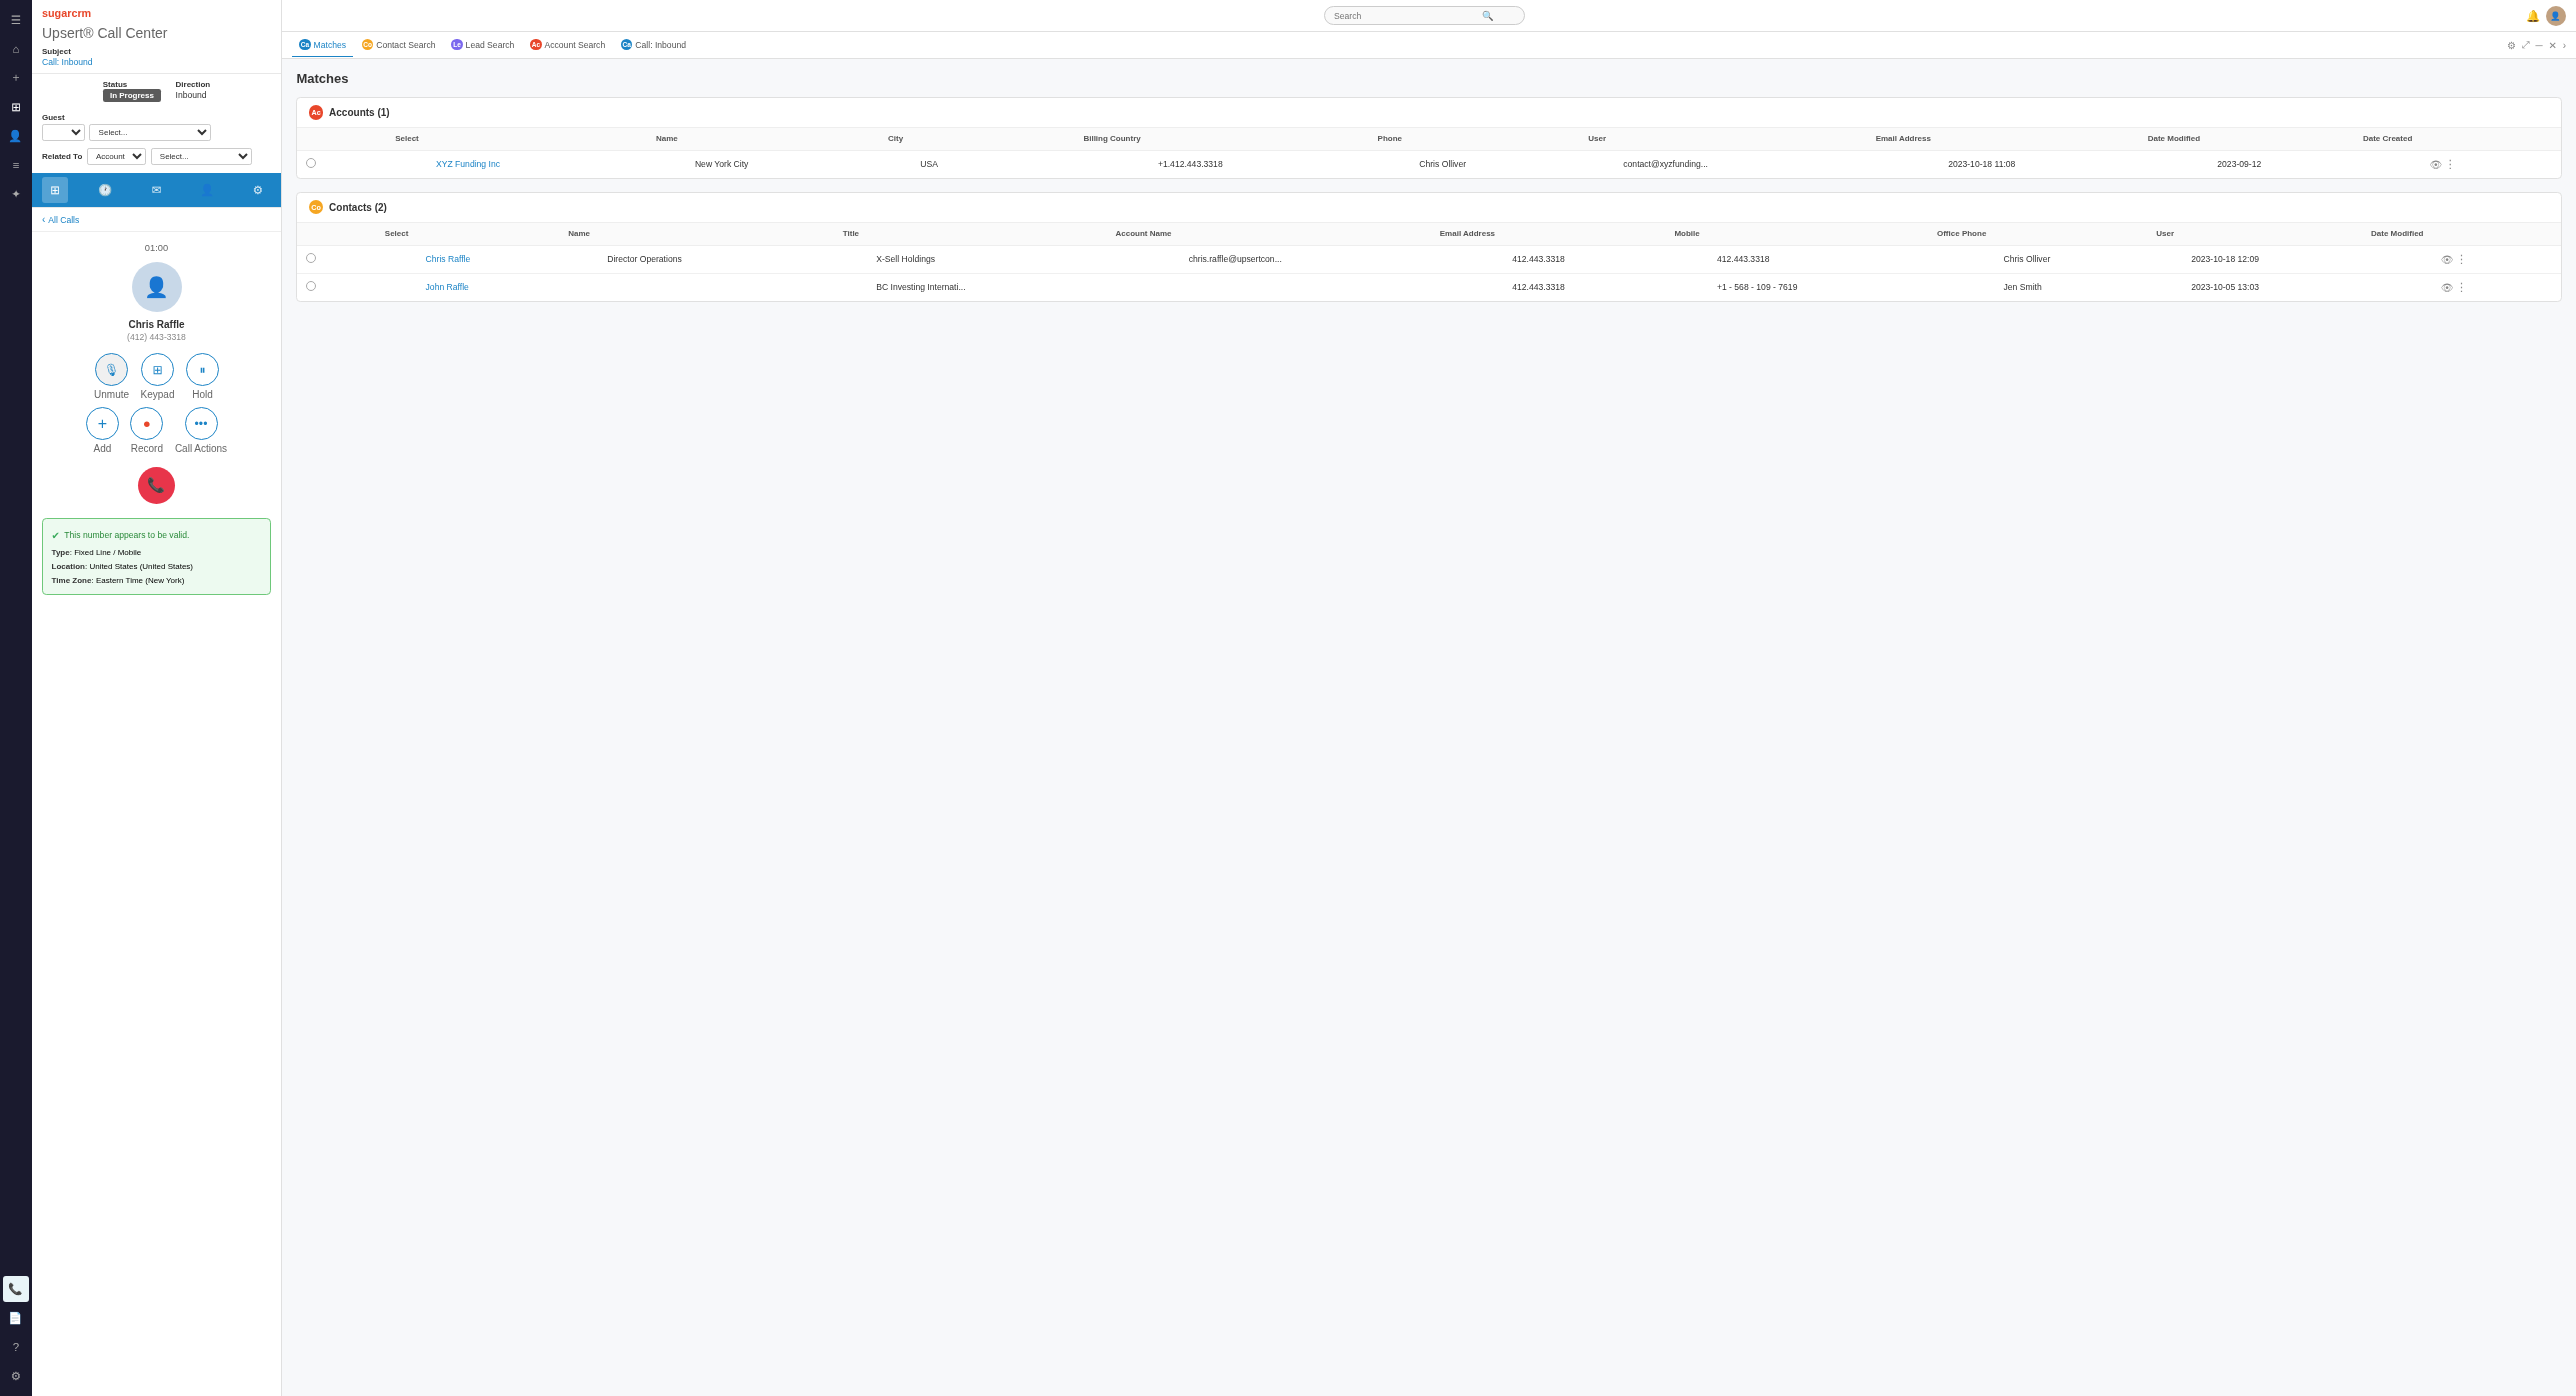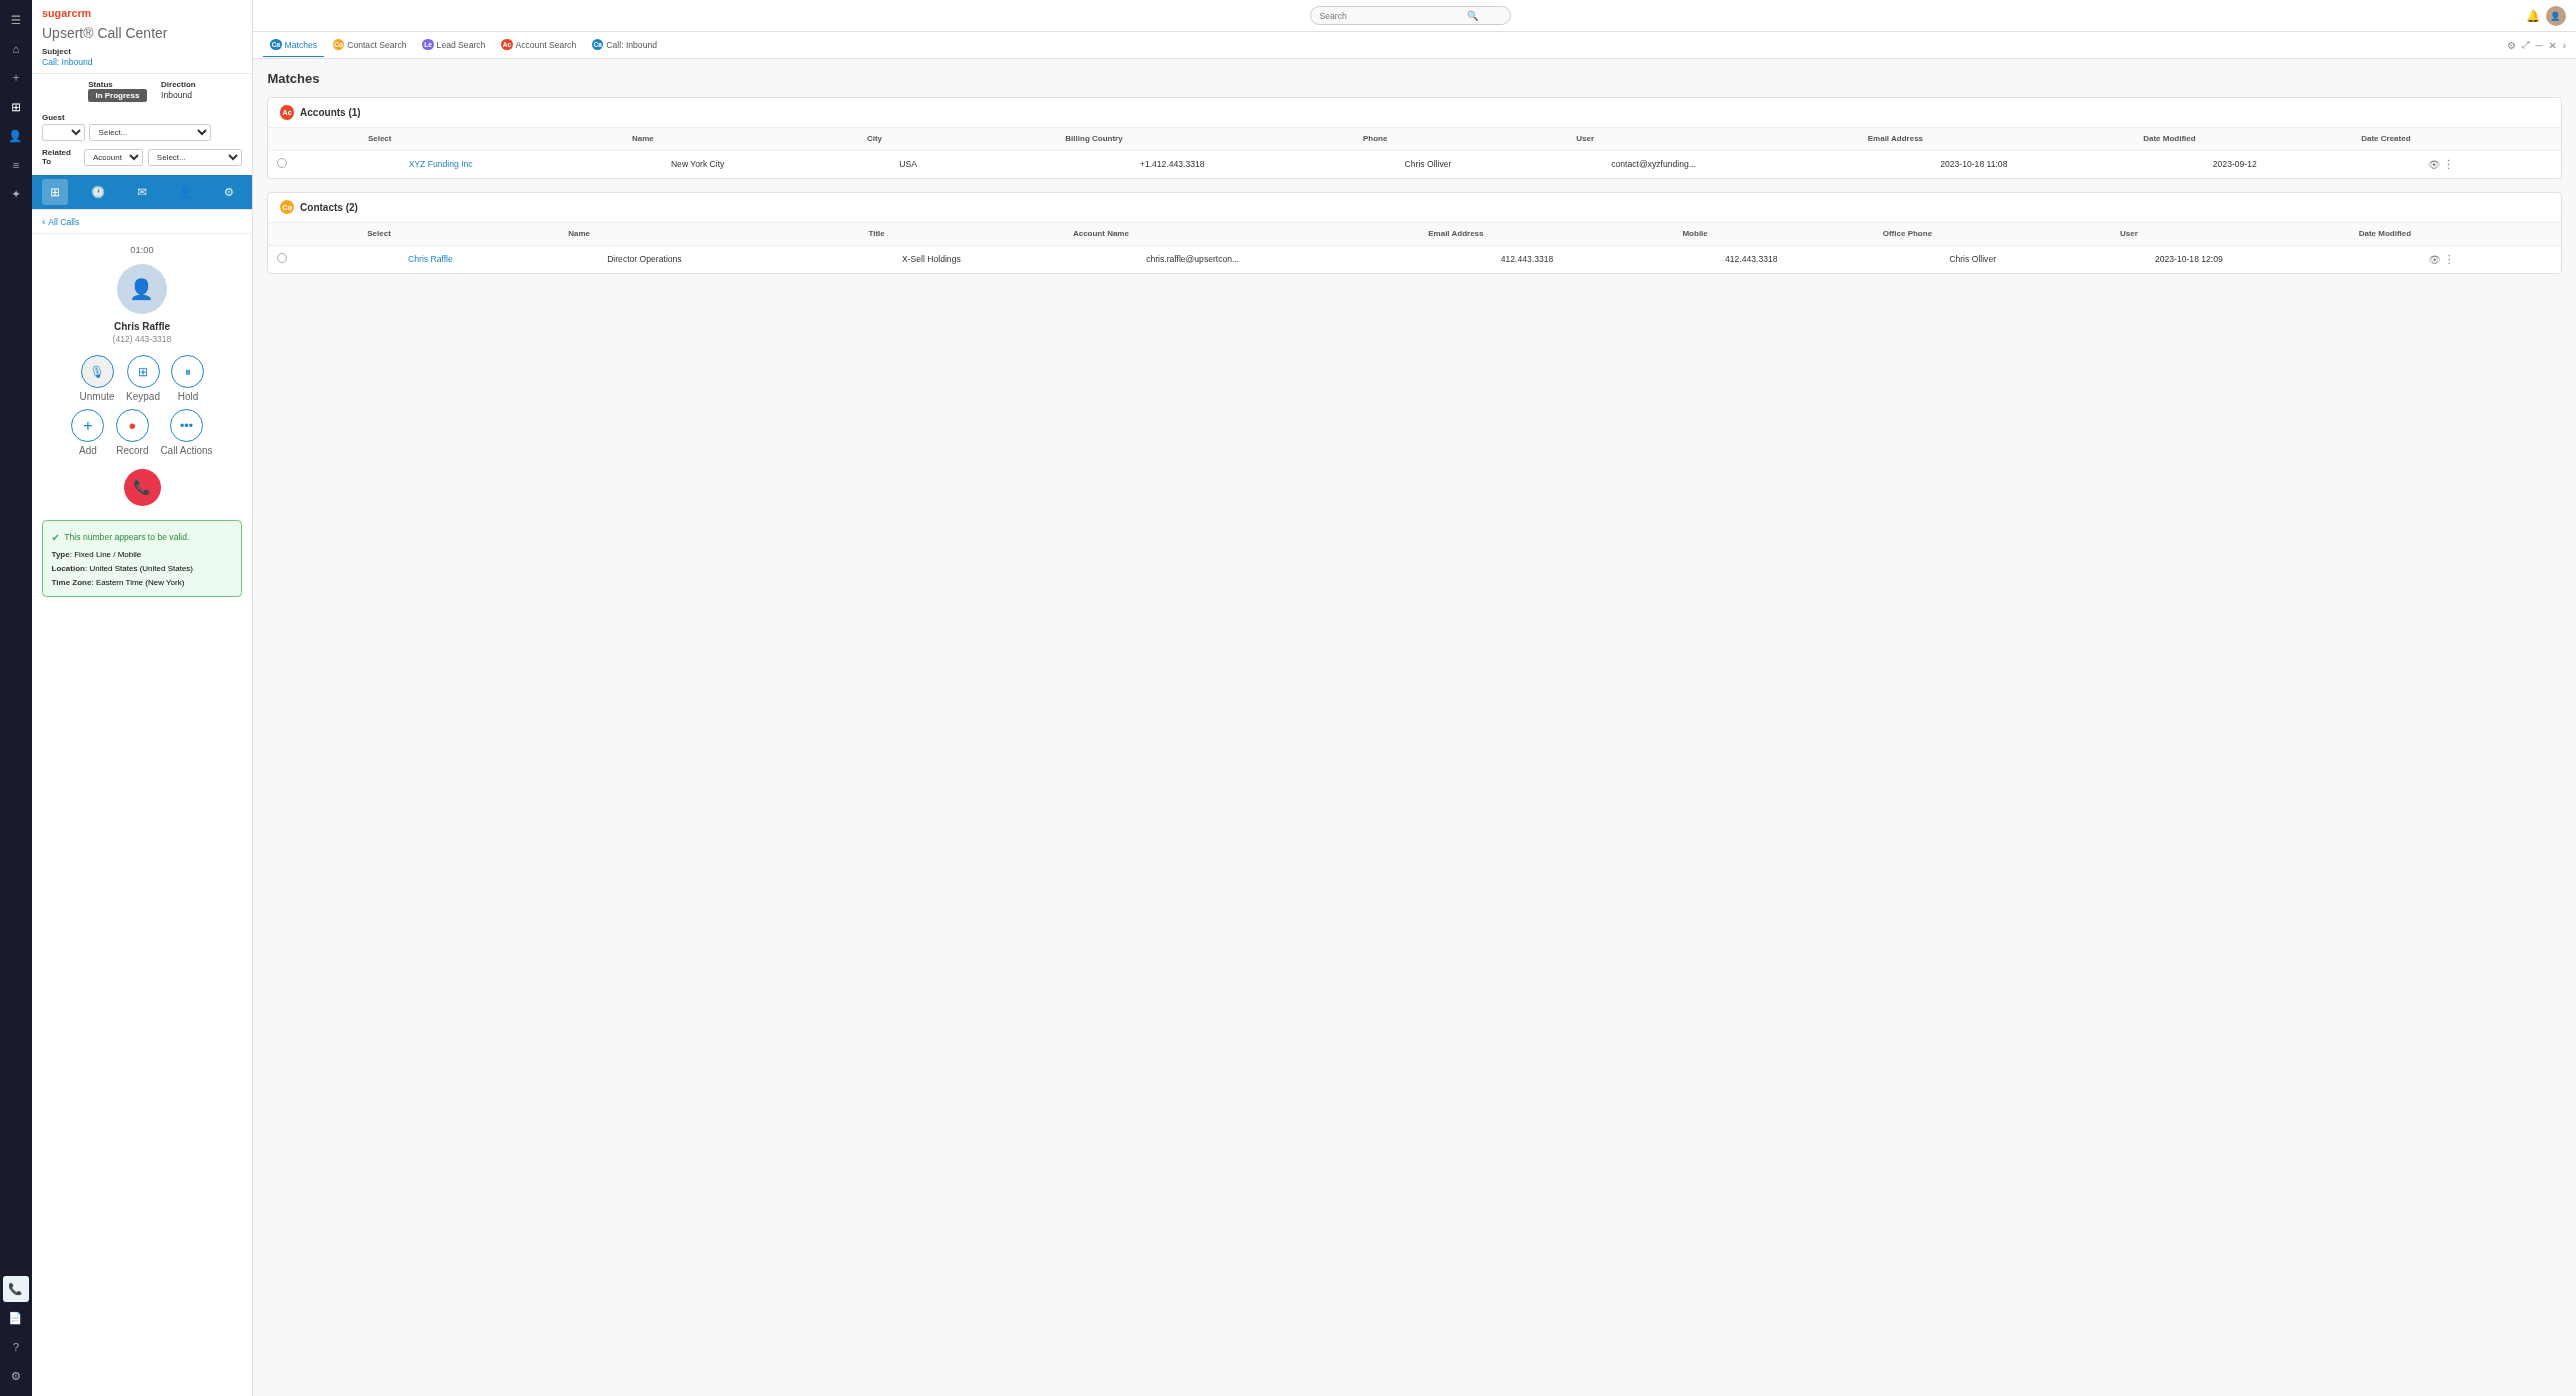--- a/index.html
+++ b/index.html
@@ -21,21 +21,21 @@
       width: 26px; height: 26px;
       display: flex; align-items: center; justify-content: center;
       border-radius: 2.9px; cursor: pointer; color: #aaa; font-size: 11.5px;
     }
     .nav-rail-icon.active { color: #fff; }
     .nav-rail-bottom { margin-top: auto; padding-bottom: 7.2px; display: flex; flex-direction: column; gap: 2.9px; align-items: center; }
     .nav-rail-phone { background: #e8f4f8; width: 26px; height: 26px; border-radius: 2.9px; display: flex; align-items: center; justify-content: center; color: #1c84c6; font-size: 11.5px; cursor: pointer; }
 
     
     .sidebar {
-      width: 221px;
+      width: 250px;
       background: #fff;
       border-right: 0.7px solid #e0e0e0;
       display: flex;
       flex-direction: column;
       flex-shrink: 0;
       overflow-y: auto;
     }
     .sidebar-header {
       padding: 7.2px 10px 5.8px;
       border-bottom: 0.7px solid #e8e8e8;
@@ -462,18 +462,33 @@
     <td>chris.raffle@upsertcon...</td>
     <td>412.443.3318</td>
     <td>412.443.3318</td>
     <td>Chris Olliver</td>
     <td>2023-10-18 12:09</td>
     <td>
       <span class="eye-icon">👁</span>
       <span class="more-icon">⋮</span>
     </td>
   </tr>
+            <tr>
+    <td><span class="radio-circle"></span></td>
+    <td style="color:#1c84c6;">John Raffle</td>
+    <td></td>
+    <td>BC Investing Internati...</td>
+    <td></td>
+    <td>412.443.3318</td>
+    <td>+1 - 568 - 109 - 7619</td>
+    <td>Jen Smith</td>
+    <td>2023-10-05 13:03</td>
+    <td>
+      <span class="eye-icon">👁</span>
+      <span class="more-icon">⋮</span>
+    </td>
+  </tr>
           </tbody>
       </table>
     </div>
   </div>
 </div>
 
 
 </body></html>

